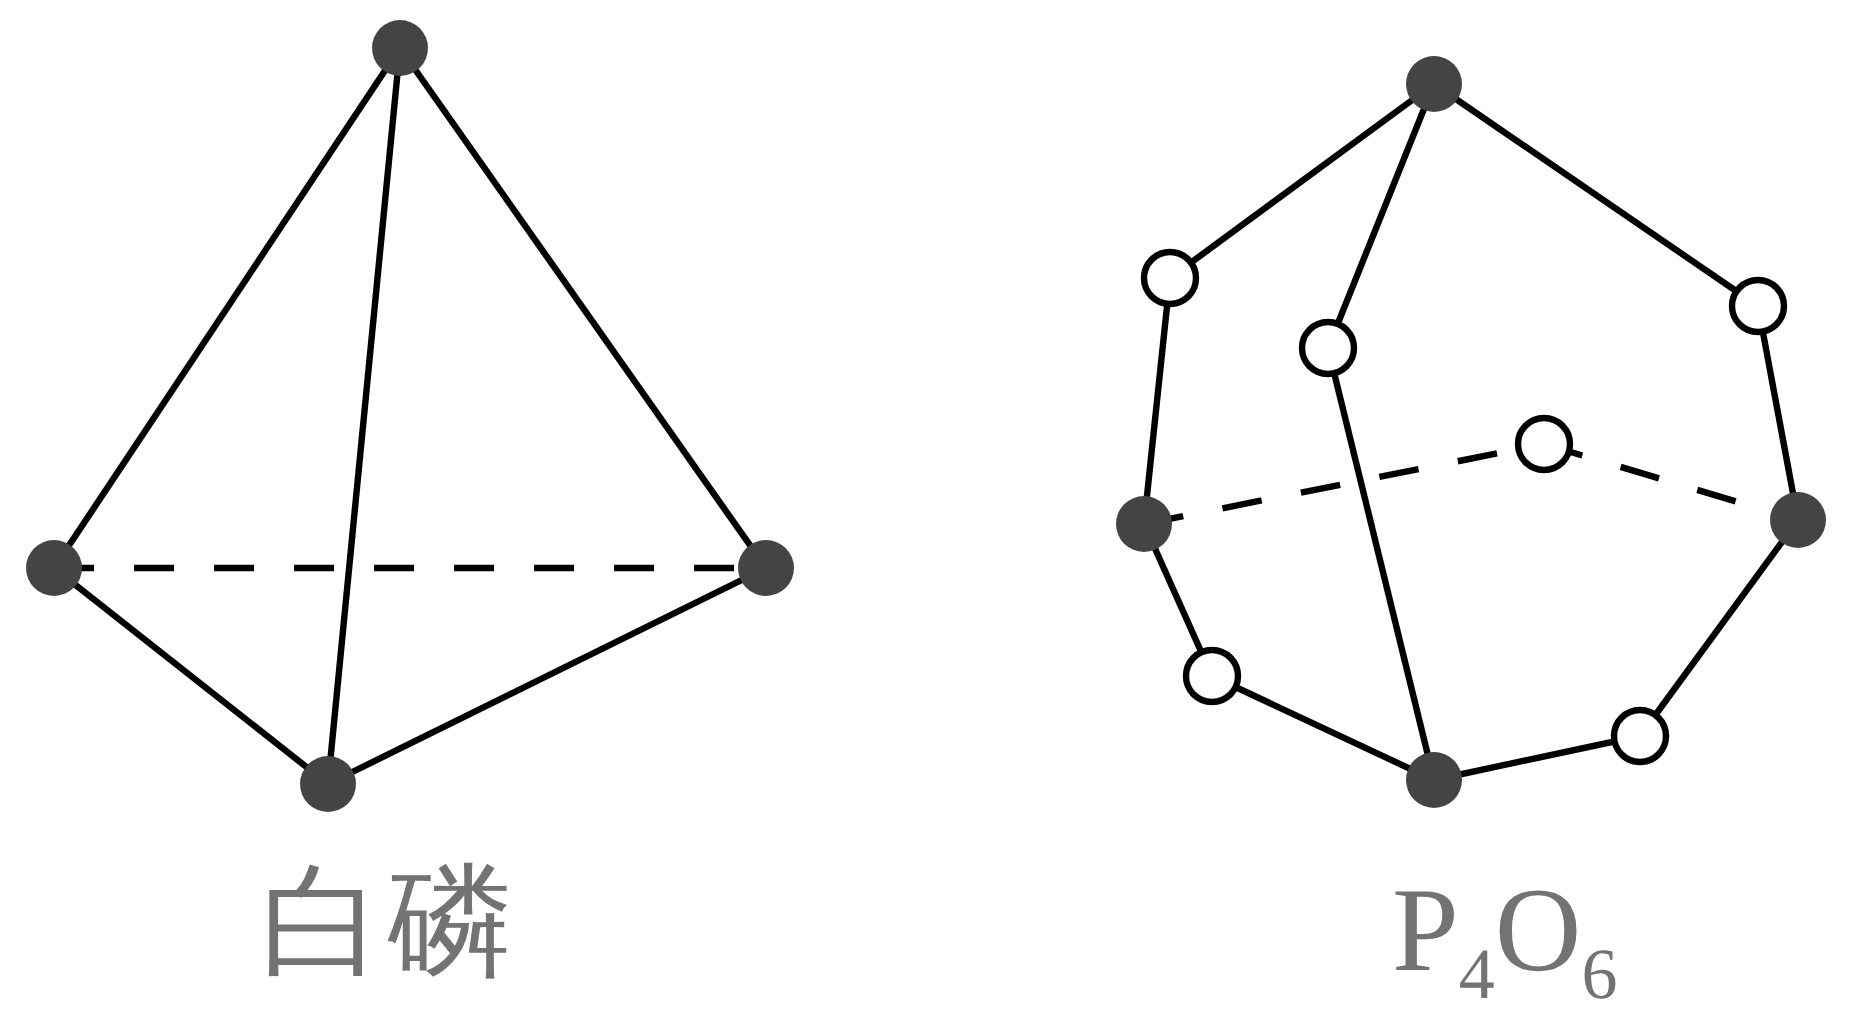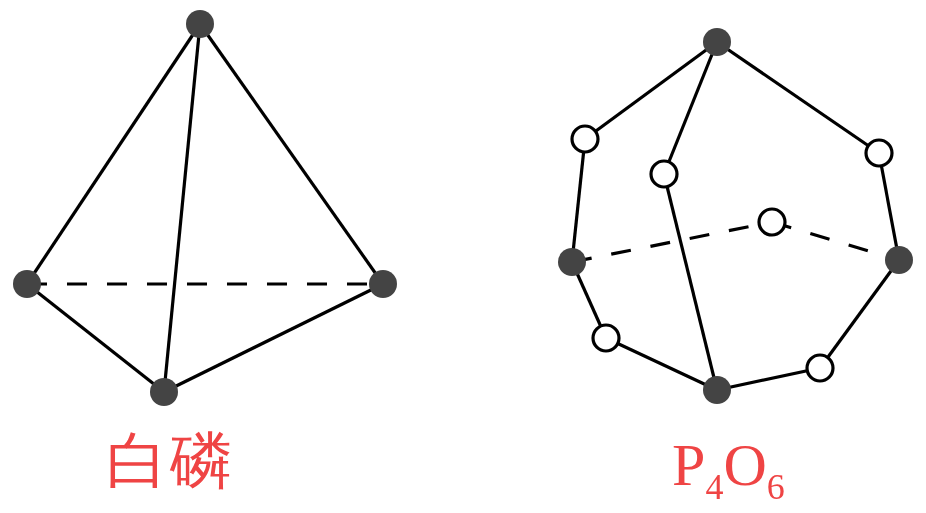--- a/index.html
+++ b/index.html
@@ -1,18 +1,18 @@
 <!DOCTYPE html>
 <html><head>
 <meta charset="utf-8">
 <style>
   html,body{margin:0;padding:0;background:#fff;}
   body{width:926px;height:513px;position:relative;overflow:hidden;}
   svg{position:absolute;left:0;top:0;}
-  .label{position:absolute;font-family:"DejaVu Serif","Liberation Serif",serif;color:#ef4444;}
+  .label{position:absolute;font-family:"DejaVu Serif","Liberation Serif",serif;color:#737373;margin-left:24px;}
   #lbl1{left:106px;top:426px;font-size:62px;line-height:70px;letter-spacing:2px;}
   #lbl2{left:672px;top:430px;font-family:"Liberation Serif",serif;font-size:60px;line-height:70px;}
   #lbl2 sub{font-size:36px;vertical-align:-14px;}
 </style>
 </head>
 <body>
 
 <svg width="926" height="513">
 
   <g stroke="#000" stroke-width="3.2" fill="none">

